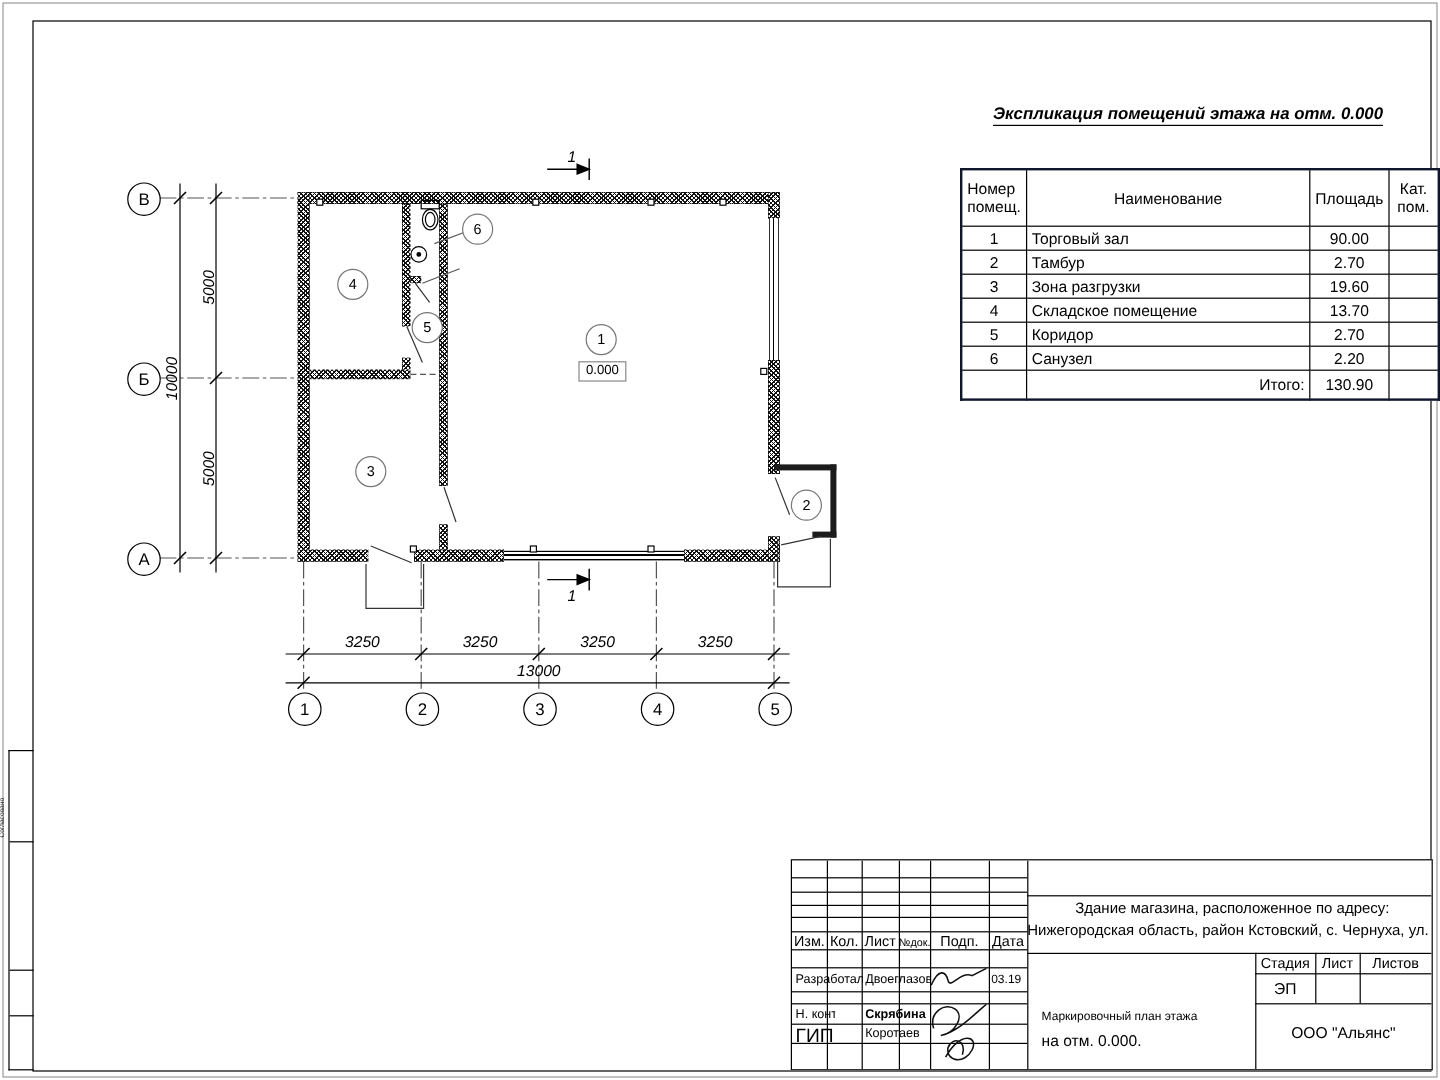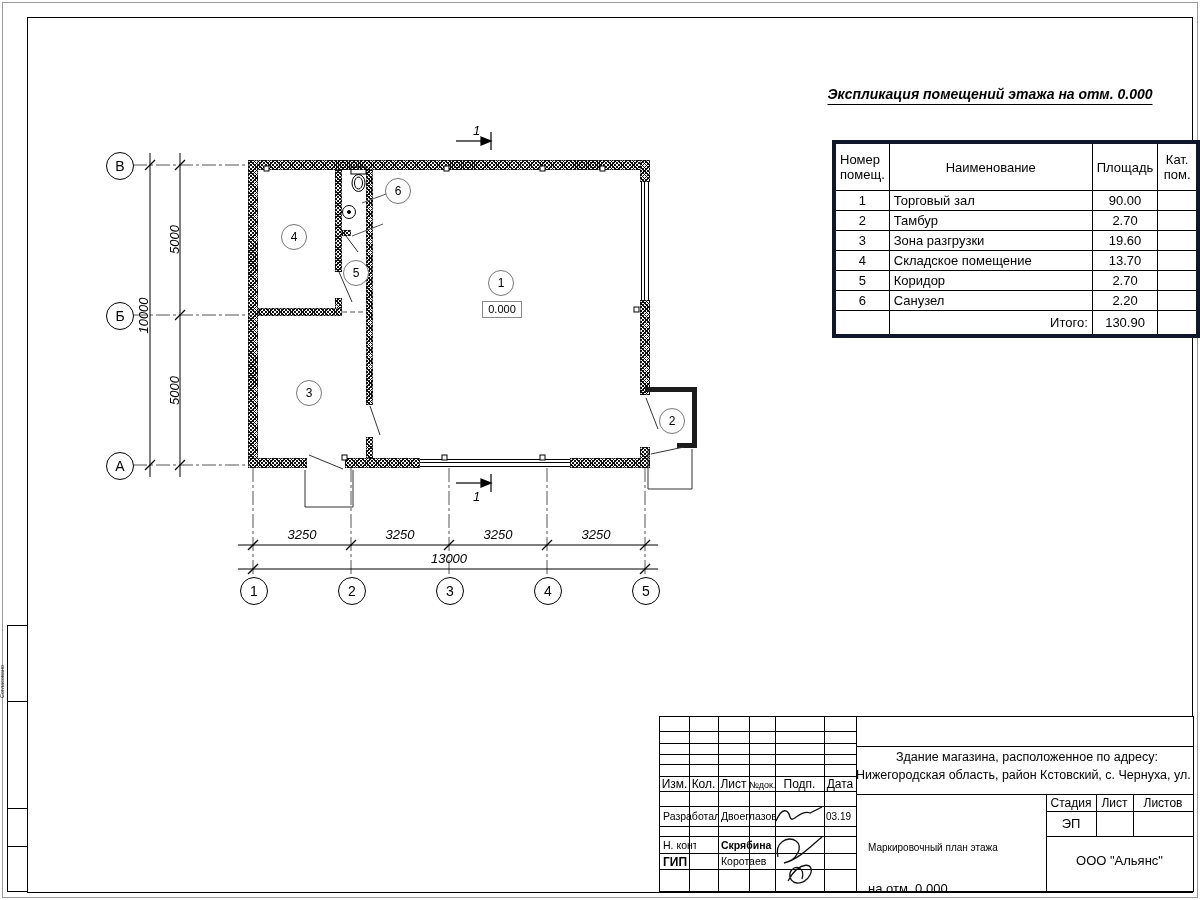--- a/index.html
+++ b/index.html
@@ -186,21 +186,21 @@
     <div class="dimlab" style="left:272px;top:527px;width:60px;">3250</div>
     <div class="dimlab" style="left:370px;top:527px;width:60px;">3250</div>
     <div class="dimlab" style="left:468px;top:527px;width:60px;">3250</div>
     <div class="dimlab" style="left:566px;top:527px;width:60px;">3250</div>
     <div class="dimlab" style="left:409px;top:551px;width:80px;">13000</div>
     <div class="dimlab-v" style="left:144px;top:232px;width:60px;">5000</div>
     <div class="dimlab-v" style="left:144px;top:383px;width:60px;">5000</div>
     <div class="dimlab-v" style="left:108px;top:308px;width:70px;">10000</div>
   </div>
 
-  <table class="expl" style="border:4px solid #0f172a;margin-left:32px;">
+  <table class="expl" style="border:2px solid #0f172a;">
     <colgroup>
         <col style="width:48px">
         <col style="width:240px">
         <col style="width:60px">
         <col style="width:42px">
       </colgroup>
     <tbody>
         <tr class="hd">
       <td><span>Номер</span><br>
           <span>помещ.</span></td>
@@ -288,34 +288,34 @@
     <div class="st" style="left:58px;top:60px;width:31px;text-align:center;font-size:12px;">Лист</div>
     <div class="st" style="left:89px;top:63px;width:26px;text-align:center;font-size:9px;">№док.</div>
     <div class="st" style="left:115px;top:60px;width:49px;text-align:center;font-size:12px;">Подп.</div>
     <div class="st" style="left:164px;top:60px;width:32px;text-align:center;font-size:12px;">Дата</div>
 
     <div class="st" style="left:3px;top:93px;width:56px;font-size:10.5px;">Разработал</div>
     <div class="st" style="left:61px;top:93px;width:54px;font-size:10.5px;">Двоеглазов</div>
     <div class="st" style="left:166px;top:94px;width:30px;font-size:10px;">03.19</div>
     <div class="st" style="left:3px;top:122px;width:33px;font-size:10.5px;">Н. контр.</div>
     <div class="st" style="left:61px;top:122px;width:54px;font-size:10.5px;font-weight:bold;">Скрябина</div>
-    <div class="st" style="left:3px;top:138px;width:56px;font-size:12px;font-weight:bold;">ГИП</div>
+    <div class="st" style="left:3px;top:138px;width:56px;font-size:16px;">ГИП</div>
     <div class="st" style="left:61px;top:138px;width:54px;font-size:10.5px;">Коротаев</div>
 
     <svg class="abs" style="left:112px;top:84px;" width="56" height="88">
       <g stroke="#111" stroke-width="1.3" fill="none">
         <path d="M4,20 C10,6 16,8 18,16 C20,24 28,8 38,12 L50,6"></path>
         <path d="M6,56 C2,42 16,34 24,40 C32,46 24,60 12,62 C28,58 42,42 50,36"></path>
         <path d="M16,80 C28,58 44,62 38,74 C32,86 16,84 18,72 C22,62 34,66 30,78"></path>
       </g>
     </svg>
 
     <div class="st" style="left:196px;top:33px;width:396px;text-align:left;font-size:12.5px;margin-left:40px;">Здание магазина, расположенное по адресу:</div>
     <div class="st" style="left:196px;top:51px;width:345px;text-align:center;font-size:12.5px;">Нижегородская область, район Кстовский, с. Чернуха, ул. Нов</div>
     <div class="st" style="left:386px;top:79px;width:50px;text-align:center;font-size:12px;">Стадия</div>
     <div class="st" style="left:436px;top:79px;width:37px;text-align:center;font-size:12px;">Лист</div>
     <div class="st" style="left:473px;top:79px;width:60px;text-align:center;font-size:12px;">Листов</div>
     <div class="st" style="left:386px;top:99px;width:50px;text-align:center;font-size:13px;">ЭП</div>
     <div class="st" style="left:208px;top:125px;width:175px;font-size:10px;">Маркировочный план этажа</div>
-    <div class="st" style="left:208px;top:143px;width:175px;font-size:13px;margin-top:21px;">на отм. 0.000.</div>
+    <div class="st" style="left:208px;top:143px;width:175px;font-size:13px;">на отм. 0.000.</div>
     <div class="st" style="left:386px;top:136px;width:147px;text-align:center;font-size:13px;">ООО "Альянс"</div>
   </div>
 </div>
 
 </body></html>

